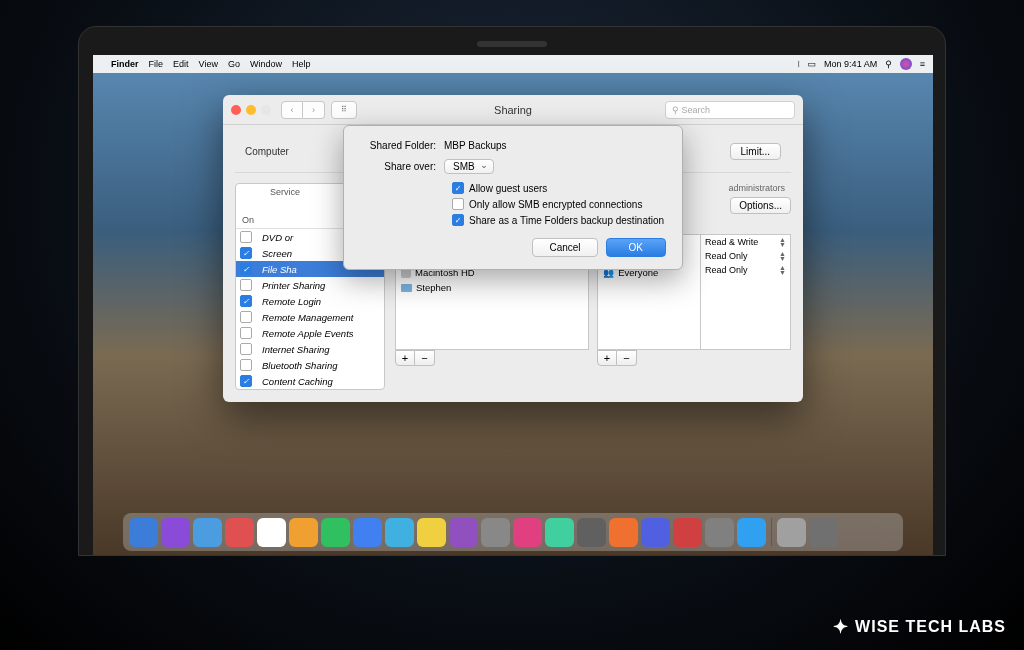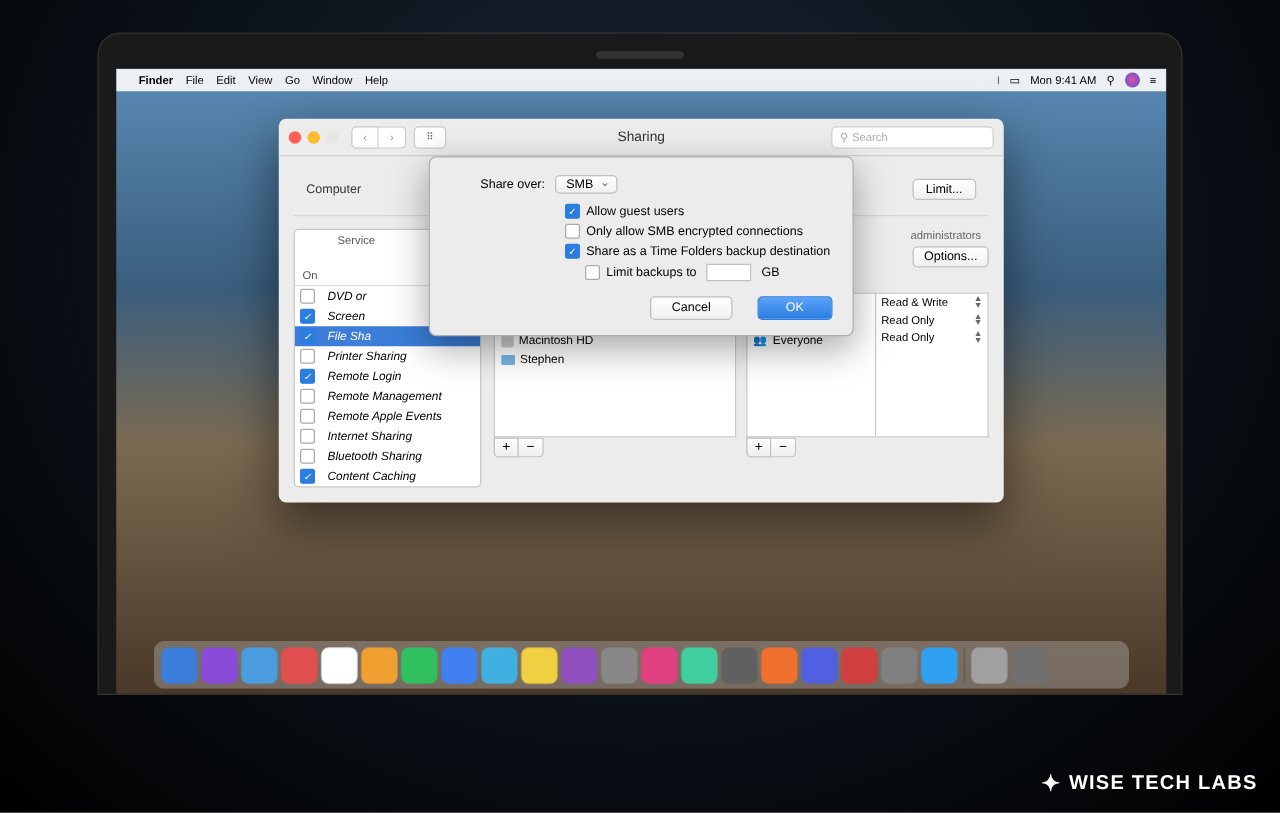--- a/index.html
+++ b/index.html
@@ -73,21 +73,21 @@
 .sheet-row { display: flex; align-items: center; margin-bottom: 8px; }
 .sheet-label { width: 84px; text-align: right; padding-right: 8px; font-size: 10px; }
 .sheet-val { font-size: 10px; }
 .sheet-select { border: 1px solid #c0c0c0; border-radius: 4px; background: linear-gradient(#fff,#f0f0f0); padding: 1px 18px 1px 8px; font-size: 10px; position: relative; }
 .sheet-select::after { content: "⌄"; position: absolute; right: 5px; top: 0; font-size: 9px; color: #555; }
 .chk-row { display: flex; align-items: center; margin-left: 92px; margin-bottom: 4px; font-size: 10px; gap: 5px; }
 .chk-row.indent { margin-left: 108px; }
 .chk { width: 12px; height: 12px; border: 1px solid #aaa; border-radius: 2px; background: #fff; display: flex; align-items: center; justify-content: center; font-size: 8px; color: #fff; flex-shrink: 0; }
 .chk.on { background: #2a7de1; border-color: #2a7de1; }
 .gb-input { width: 36px; height: 14px; border: 1px solid #c0c0c0; background: #fff; margin: 0 3px; }
-.sheet-buttons { display: flex; justify-content: flex-end; gap: 20px; margin-top: 12px; }
+.sheet-buttons { display: flex; justify-content: flex-end; gap: 8px; margin-top: 12px; }
 .btn { padding: 3px 16px; border: 1px solid #c0c0c0; border-radius: 4px; background: linear-gradient(#fff,#f0f0f0); font-size: 10px; }
 .btn.primary { background: linear-gradient(#5aa3f8,#2a7de1); color: #fff; border-color: #2a7de1; padding: 3px 22px; }
 
 .folder-icon { width: 11px; height: 8px; background: #7bb3e0; border-radius: 1px; display: inline-block; }
 .disk-icon { width: 10px; height: 10px; background: #ccc; border-radius: 2px; display: inline-block; }
 .user-icon::before { content: "👤"; font-size: 9px; }
 .users-icon::before { content: "👥"; font-size: 9px; }
 </style>
 </head>
 <body>
@@ -261,40 +261,38 @@
                   </div>
                 </div>
               </div>
             </div>
           </div>
         </div>
       </div>
 
       <div class="sheet">
         <div class="sheet-row">
+          <span class="sheet-label">Shared Folder:</span>
+          <span class="sheet-val">MBP Backups</span>
+        </div>
+        <div class="sheet-row">
           <span class="sheet-label">Share over:</span>
           <span class="sheet-select">SMB</span>
         </div>
         <div class="chk-row">
           <span class="chk on">✓</span>
           <span>Allow guest users</span>
         </div>
         <div class="chk-row">
           <span class="chk"></span>
           <span>Only allow SMB encrypted connections</span>
         </div>
         <div class="chk-row">
           <span class="chk on">✓</span>
           <span>Share as a Time Folders backup destination</span>
-        </div>
-        <div class="chk-row indent">
-          <span class="chk"></span>
-          <span>Limit backups to</span>
-          <span class="gb-input"></span>
-          <span>GB</span>
         </div>
         <div class="sheet-buttons">
           <button class="btn">Cancel</button>
           <button class="btn primary">OK</button>
         </div>
       </div>
 
       <div class="dock" id="dock">
           <div class="dock-item" style="background: rgb(59, 125, 216);"></div>
           <div class="dock-item" style="background: rgb(138, 75, 216);"></div>

